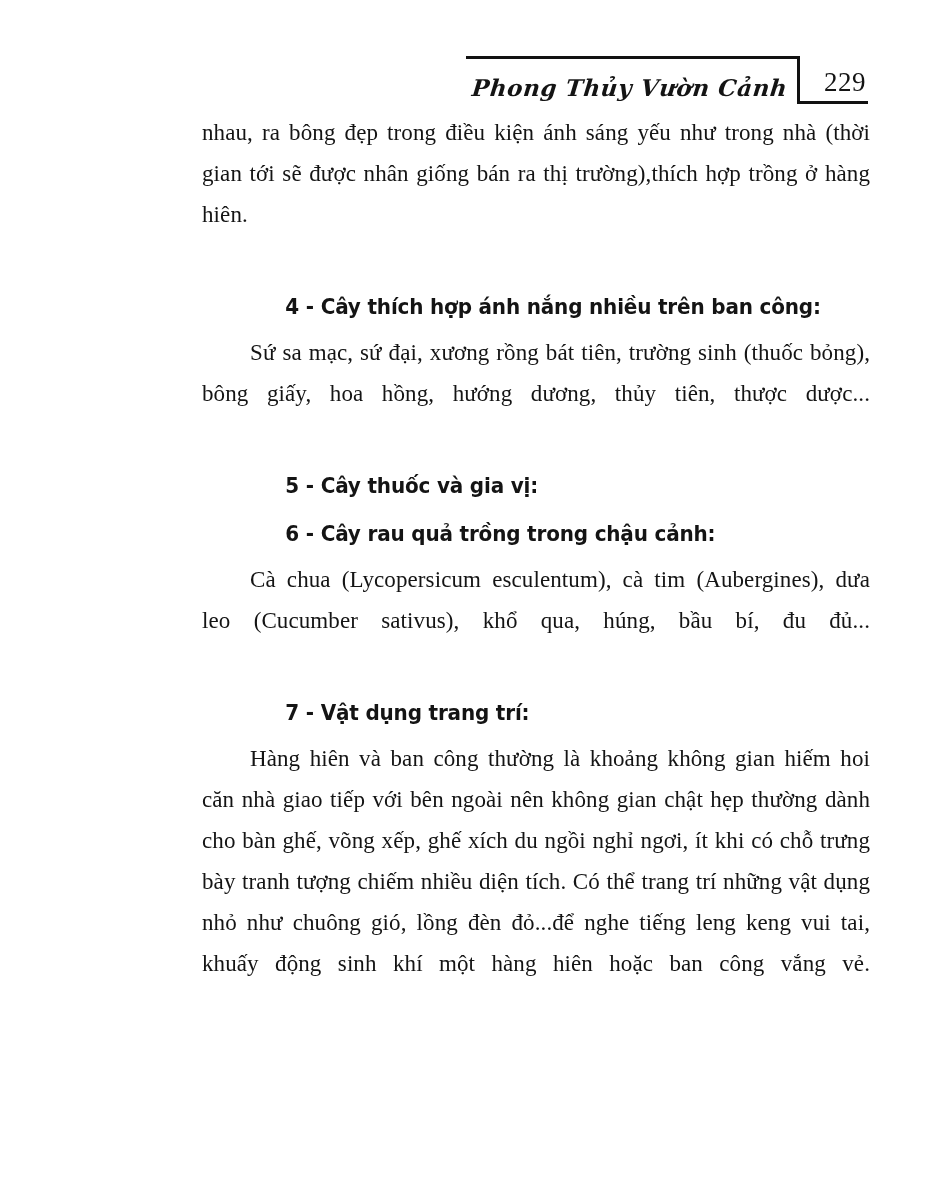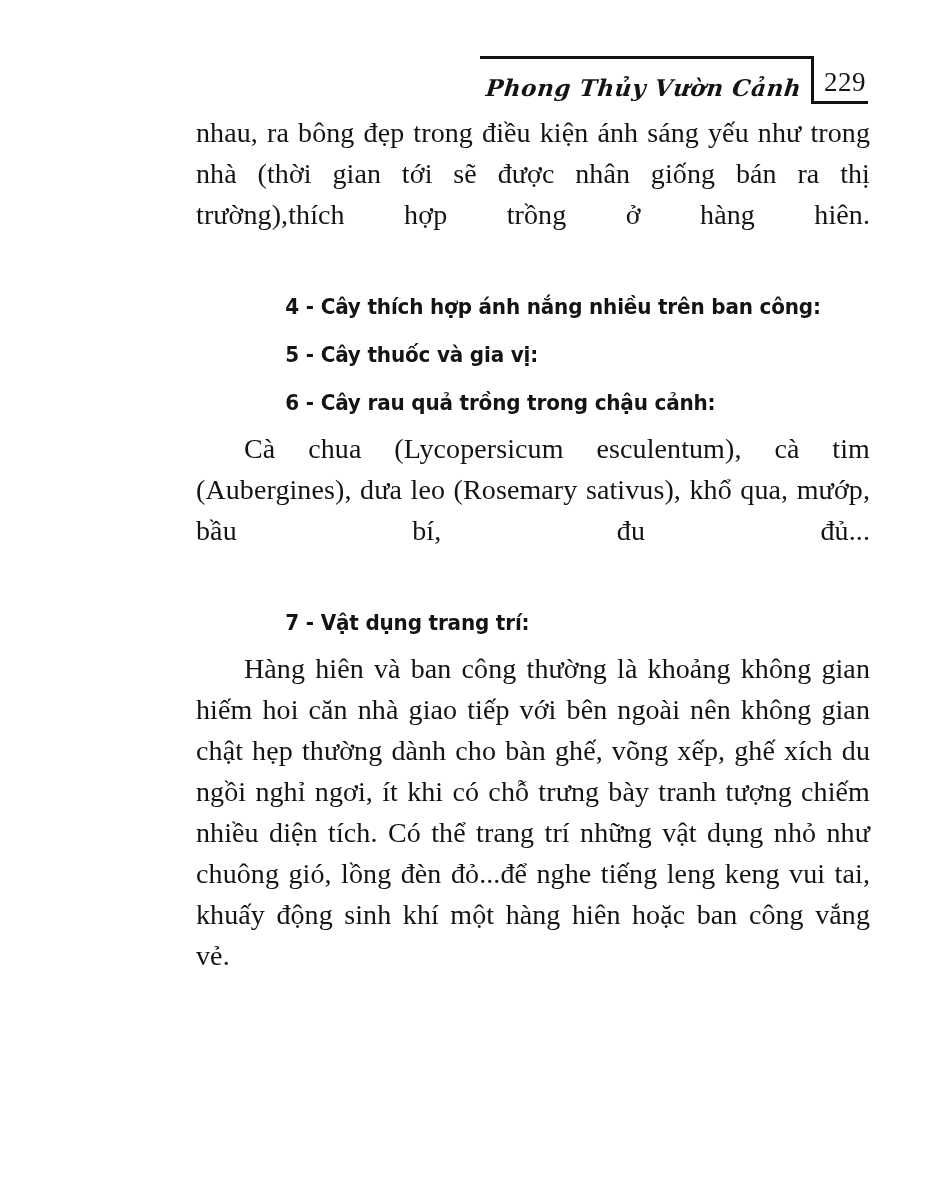--- a/index.html
+++ b/index.html
@@ -48,21 +48,21 @@
     letter-spacing: 0.6px;
     line-height: 1;
     white-space: nowrap;
     transform: skewX(-6deg);
     padding-bottom: 3px;
   }
 
   .rh-page-box {
     display: flex;
     align-items: flex-end;
-    padding: 0 2px 2px 10px;
+    padding: 0 2px 2px 24px;
     border-bottom: 3px solid #111;
   }
 
   .rh-page-num {
     font-family: "Liberation Serif", "DejaVu Serif", serif;
     font-size: 27px;
     font-weight: 400;
     line-height: 1;
     letter-spacing: 0.5px;
     padding-bottom: 3px;
@@ -70,22 +70,22 @@
 
   
   .column {
     position: absolute;
     left: 196px;
     top: 112px;
     width: 674px;
   }
 
   .para {
-    margin: 0 0 2px 0;
-    font-size: 28px;
+    margin: 0 0 2px 6px;
+    font-size: 23px;
     line-height: 41px;
     text-align: justify;
     text-justify: inter-word;
     text-indent: 48px;
     letter-spacing: 0.1px;
     word-spacing: 0.5px;
   }
 
   .para.no-indent {
     text-indent: 0;
@@ -124,26 +124,27 @@
       <span class="rh-page-num">229</span>
     </div>
   </div>
 
   <div class="column">
 
     <p class="para no-indent">nhau, ra bông đẹp trong điều kiện ánh sáng yếu như trong nhà (thời gian tới sẽ được nhân giống bán ra thị trường),thích hợp trồng ở hàng hiên.</p>
 
     <div class="heading">4 - Cây thích hợp ánh nắng nhiều trên ban công:</div>
 
+    <p class="para">Sứ sa mạc, sứ đại, xương rồng bát tiên, trường sinh (thuốc bỏng), bông giấy, hoa hồng, hướng dương, thủy tiên, thược dược...</p>
 
     <div class="heading">5 - Cây thuốc và gia vị:</div>
 
 
     <div class="heading">6 - Cây rau quả trồng trong chậu cảnh:</div>
 
-    <p class="para">Cà chua (Lycopersicum esculentum), cà tim (Aubergines), dưa leo (Rosemary sativus), khổ qua, mướp, bầu bí, đu đủ...</p>
+    <p class="para">Cà chua (Lycopersicum esculentum), cà tim (Aubergines), dưa leo (Cucumber sativus), khổ qua, húng, bầu bí, đu đủ...</p>
 
     <div class="heading">7 - Vật dụng trang trí:</div>
 
     <p class="para">Hàng hiên và ban công thường là khoảng không gian hiếm hoi căn nhà giao tiếp với bên ngoài nên không gian chật hẹp thường dành cho bàn ghế, võng xếp, ghế xích du ngồi nghỉ ngơi, ít khi có chỗ trưng bày tranh tượng chiếm nhiều diện tích. Có thể trang trí những vật dụng nhỏ như chuông gió, lồng đèn đỏ...để nghe tiếng leng keng vui tai, khuấy động sinh khí một hàng hiên hoặc ban công vắng vẻ.</p>
 
   </div>
 </div>
 
 </body></html>

